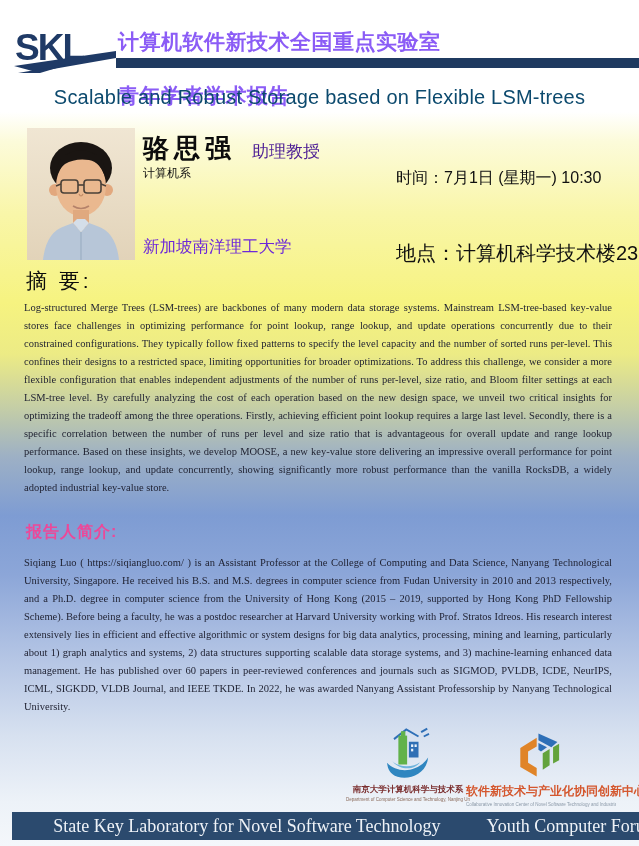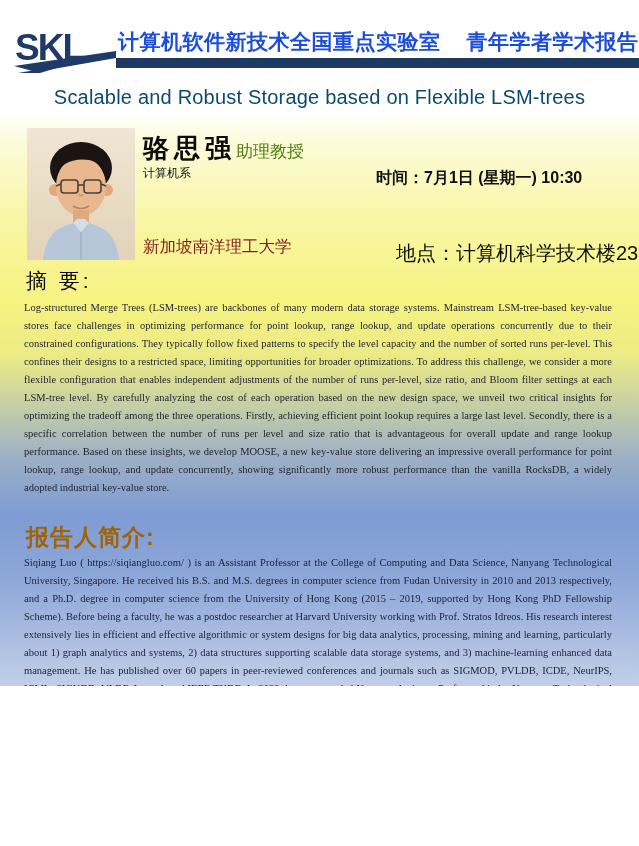--- a/index.html
+++ b/index.html
@@ -1,43 +1,43 @@
 <!DOCTYPE html>
 <html><head>
 <meta charset="utf-8">
 <style>
   html,body{margin:0;padding:0;background:#ffffff;}
-  .poster{position:relative;width:639px;height:686px;background:#ffffff;overflow:hidden;
+  .poster{position:relative;width:639px;height:846px;background:#ffffff;overflow:hidden;
           font-family:"Liberation Sans",sans-serif;color:#111;}
   
   .bg{position:absolute;left:0;top:112px;width:639px;height:734px;
       background:linear-gradient(180deg,
         #ffffff 0%, #fcfbda 4%, #f9f6a8 14%, #f6f380 26%, #eceb85 33%,
         #c6cfa5 40%, #9db0c5 47%, #7e9cd3 55%, #8ca6d8 63%, #b3c4e4 74%,
         #d7e1f0 85%, #edf2f8 94%, #f4f7fb 100%);}
   
   .skl{position:absolute;left:14px;top:26px;width:102px;height:50px;}
   .header-text{position:absolute;left:118px;top:28px;width:514px;display:flex;gap:26px;
-      font-size:21px;font-weight:700;color:#1d4ed8;white-space:nowrap;letter-spacing:.5px;}
+      font-size:21px;font-weight:700;color:#8b5cf6;white-space:nowrap;letter-spacing:.5px;flex-direction:column;}
   .header-bar{position:absolute;left:116px;top:58px;width:523px;height:10px;background:#1f3a60;}
   .title{position:absolute;left:0;top:86px;width:639px;text-align:center;
       font-size:20px;font-weight:400;color:#0c4a6e;letter-spacing:.2px;}
   
   .photo{position:absolute;left:27px;top:128px;width:108px;height:132px;overflow:hidden;}
-  .name-row{position:absolute;left:143px;top:131px;display:flex;align-items:baseline;}
+  .name-row{position:absolute;left:143px;top:131px;display:flex;align-items:baseline;gap:16px;}
   .name{font-size:26px;font-weight:700;letter-spacing:5px;color:#0c0c0c;}
-  .position{font-size:17px;color:#4d7c0f;}
+  .position{font-size:17px;color:#4c1d95;}
   .dept{position:absolute;left:143px;top:165px;font-size:12px;color:#101010;}
-  .univ{position:absolute;left:143px;top:236px;font-size:16.5px;color:#7f1d1d;font-family:Liberation Serif, serif;}
-  .time{position:absolute;left:376px;top:168px;font-size:16px;color:#101010;white-space:nowrap;font-weight:bold;}
+  .univ{position:absolute;left:143px;top:236px;font-size:16.5px;color:#6d28d9;font-family:Liberation Serif, serif;}
+  .time{position:absolute;left:396px;top:168px;font-size:16px;color:#101010;white-space:nowrap;}
   .loc{position:absolute;left:396px;top:240px;font-size:20px;color:#101010;white-space:nowrap;}
   
   .h-abstract{position:absolute;left:26px;top:267px;font-size:21px;font-weight:400;color:#0c0c0c;letter-spacing:3px;}
   .p-abstract{position:absolute;left:24px;top:299px;width:588px;}
-  .h-bio{position:absolute;left:26px;top:522px;font-size:23px;font-weight:700;color:#a16207;letter-spacing:1px;}
+  .h-bio{position:absolute;left:26px;top:522px;font-size:16px;font-weight:700;color:#ec4899;letter-spacing:1px;}
   .p-bio{position:absolute;left:24px;top:554px;width:588px;}
   .para{font-family:"Liberation Serif",serif;font-size:10.5px;line-height:18px;
         text-align:justify;color:#1e2030;margin:0;}
   
   .logo-left{position:absolute;left:346px;top:726px;width:124px;text-align:center;}
   .logo-right{position:absolute;left:466px;top:730px;width:150px;text-align:center;}
   .logo-left svg,.logo-right svg{display:block;margin:0 auto;}
   .cap-left{font-size:8.5px;font-weight:700;color:#7a2e2e;margin-top:2px;white-space:nowrap;font-family:Liberation Serif, serif;}
   .sub-left{font-size:4.5px;color:#8a6a5a;margin-top:1px;white-space:nowrap;overflow:hidden;}
   .cap-right{font-size:12px;font-weight:700;color:#d4572e;margin-top:3px;white-space:nowrap;}

